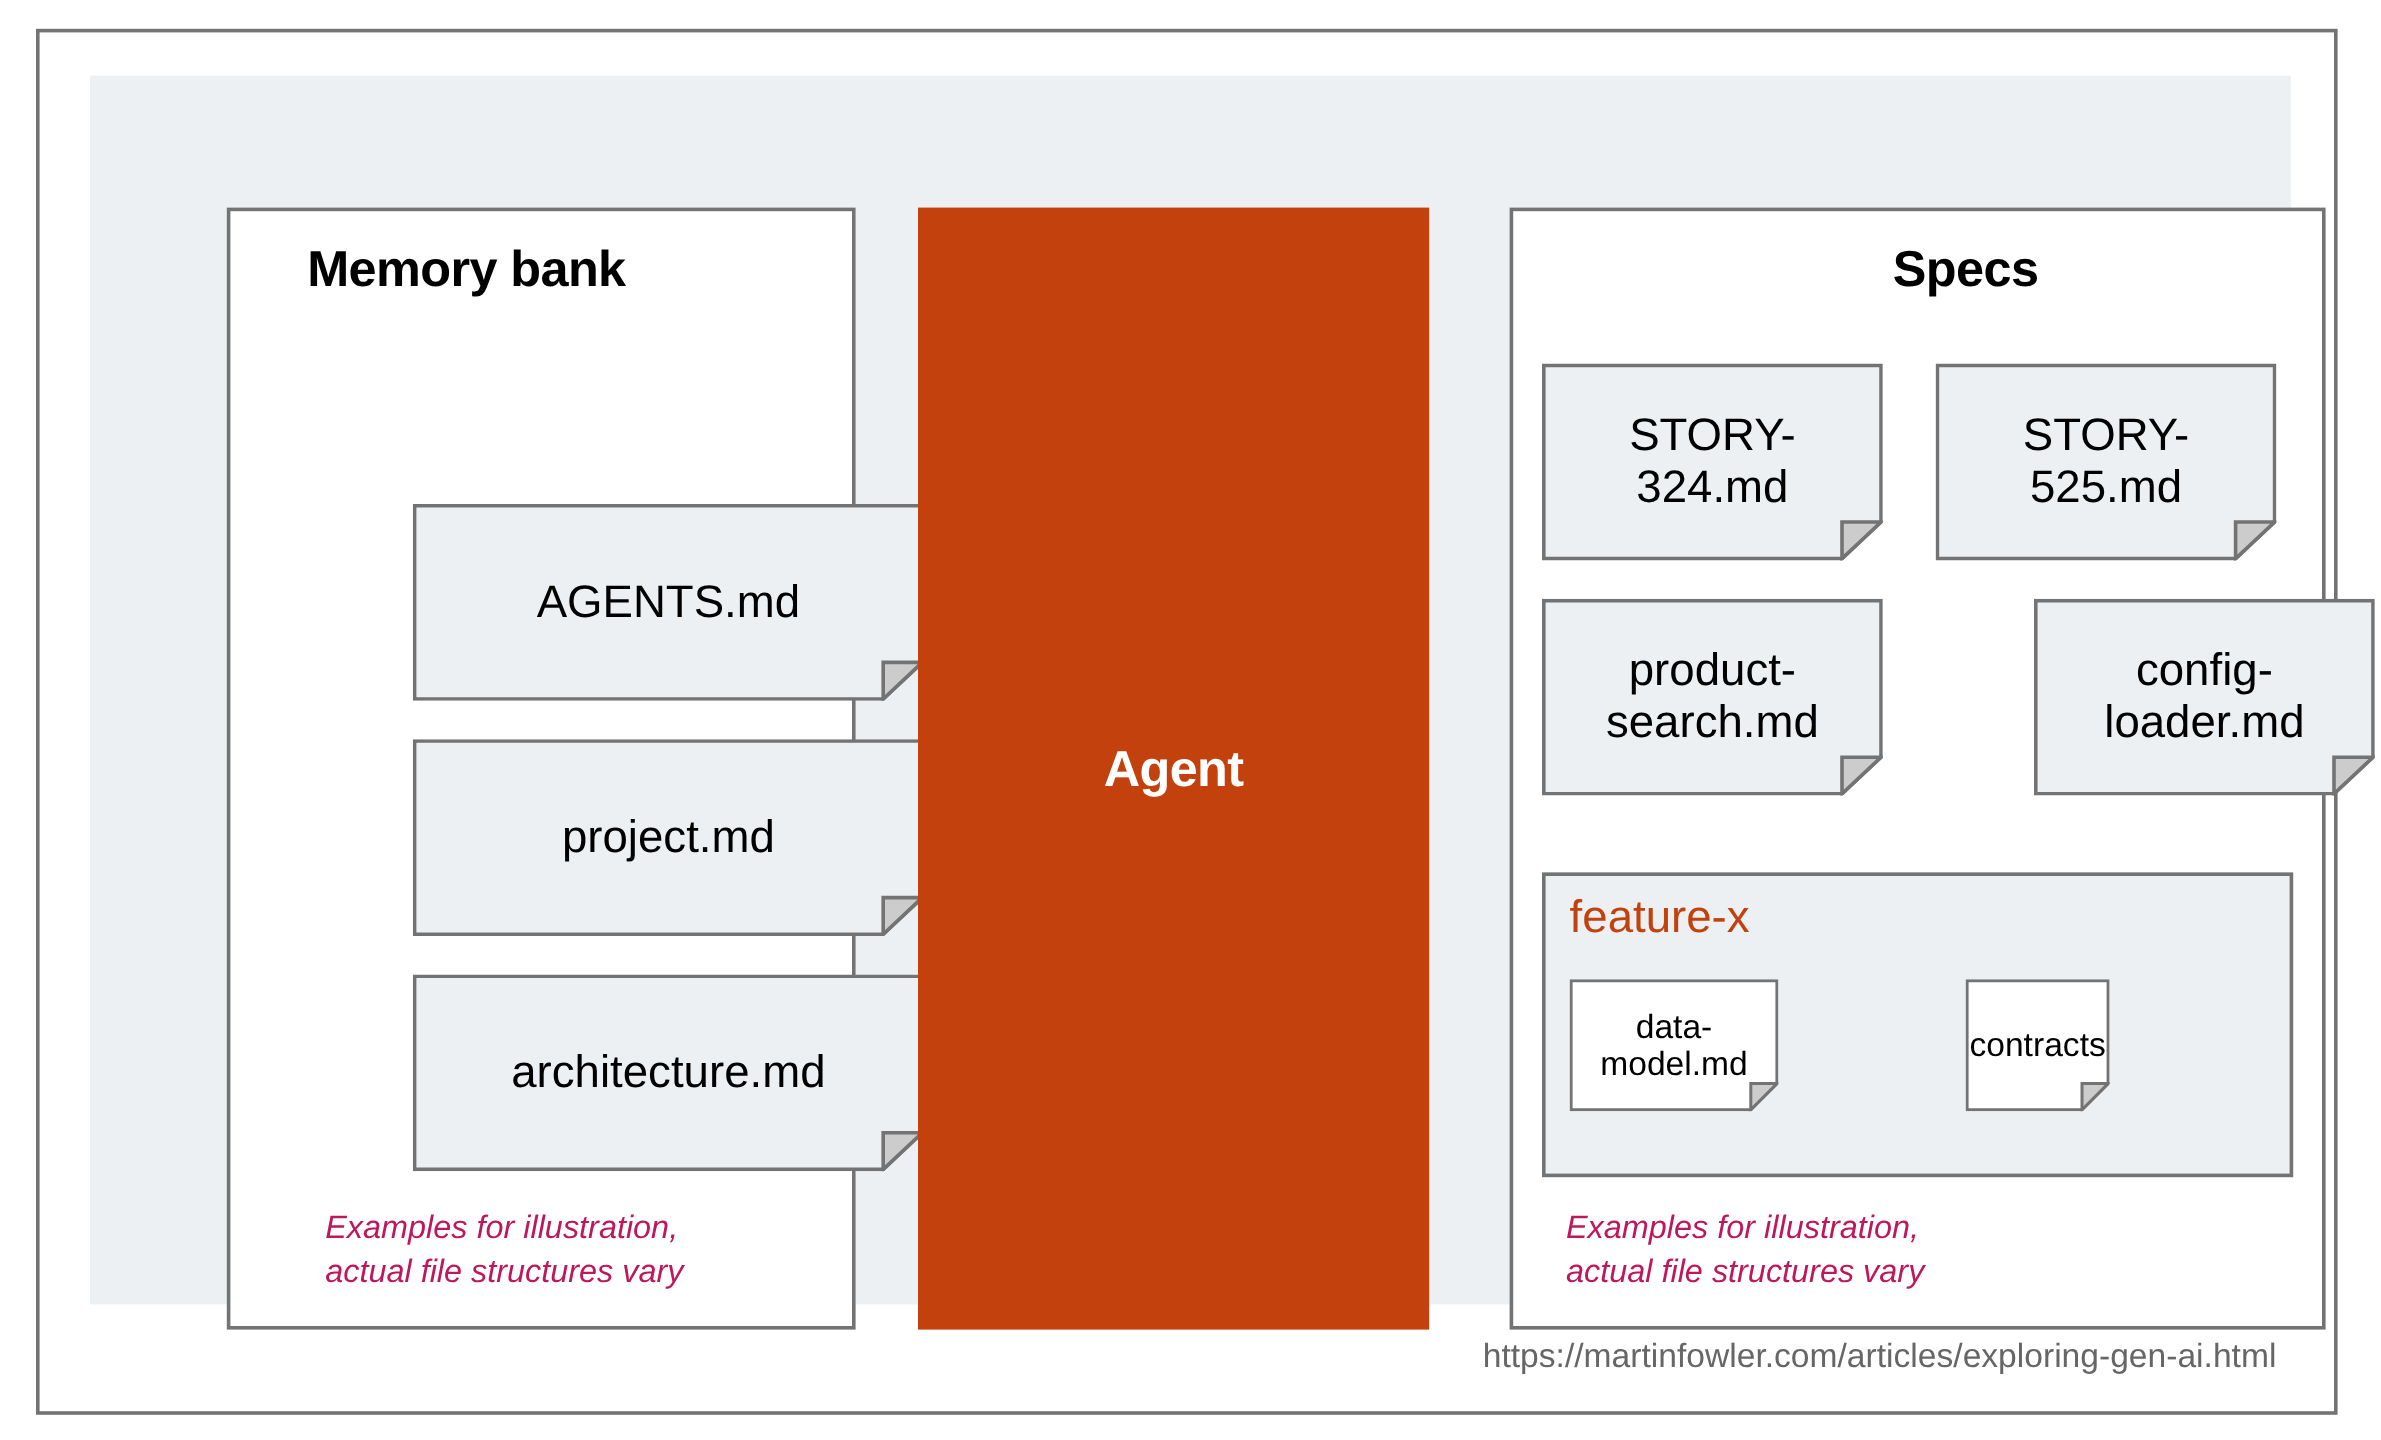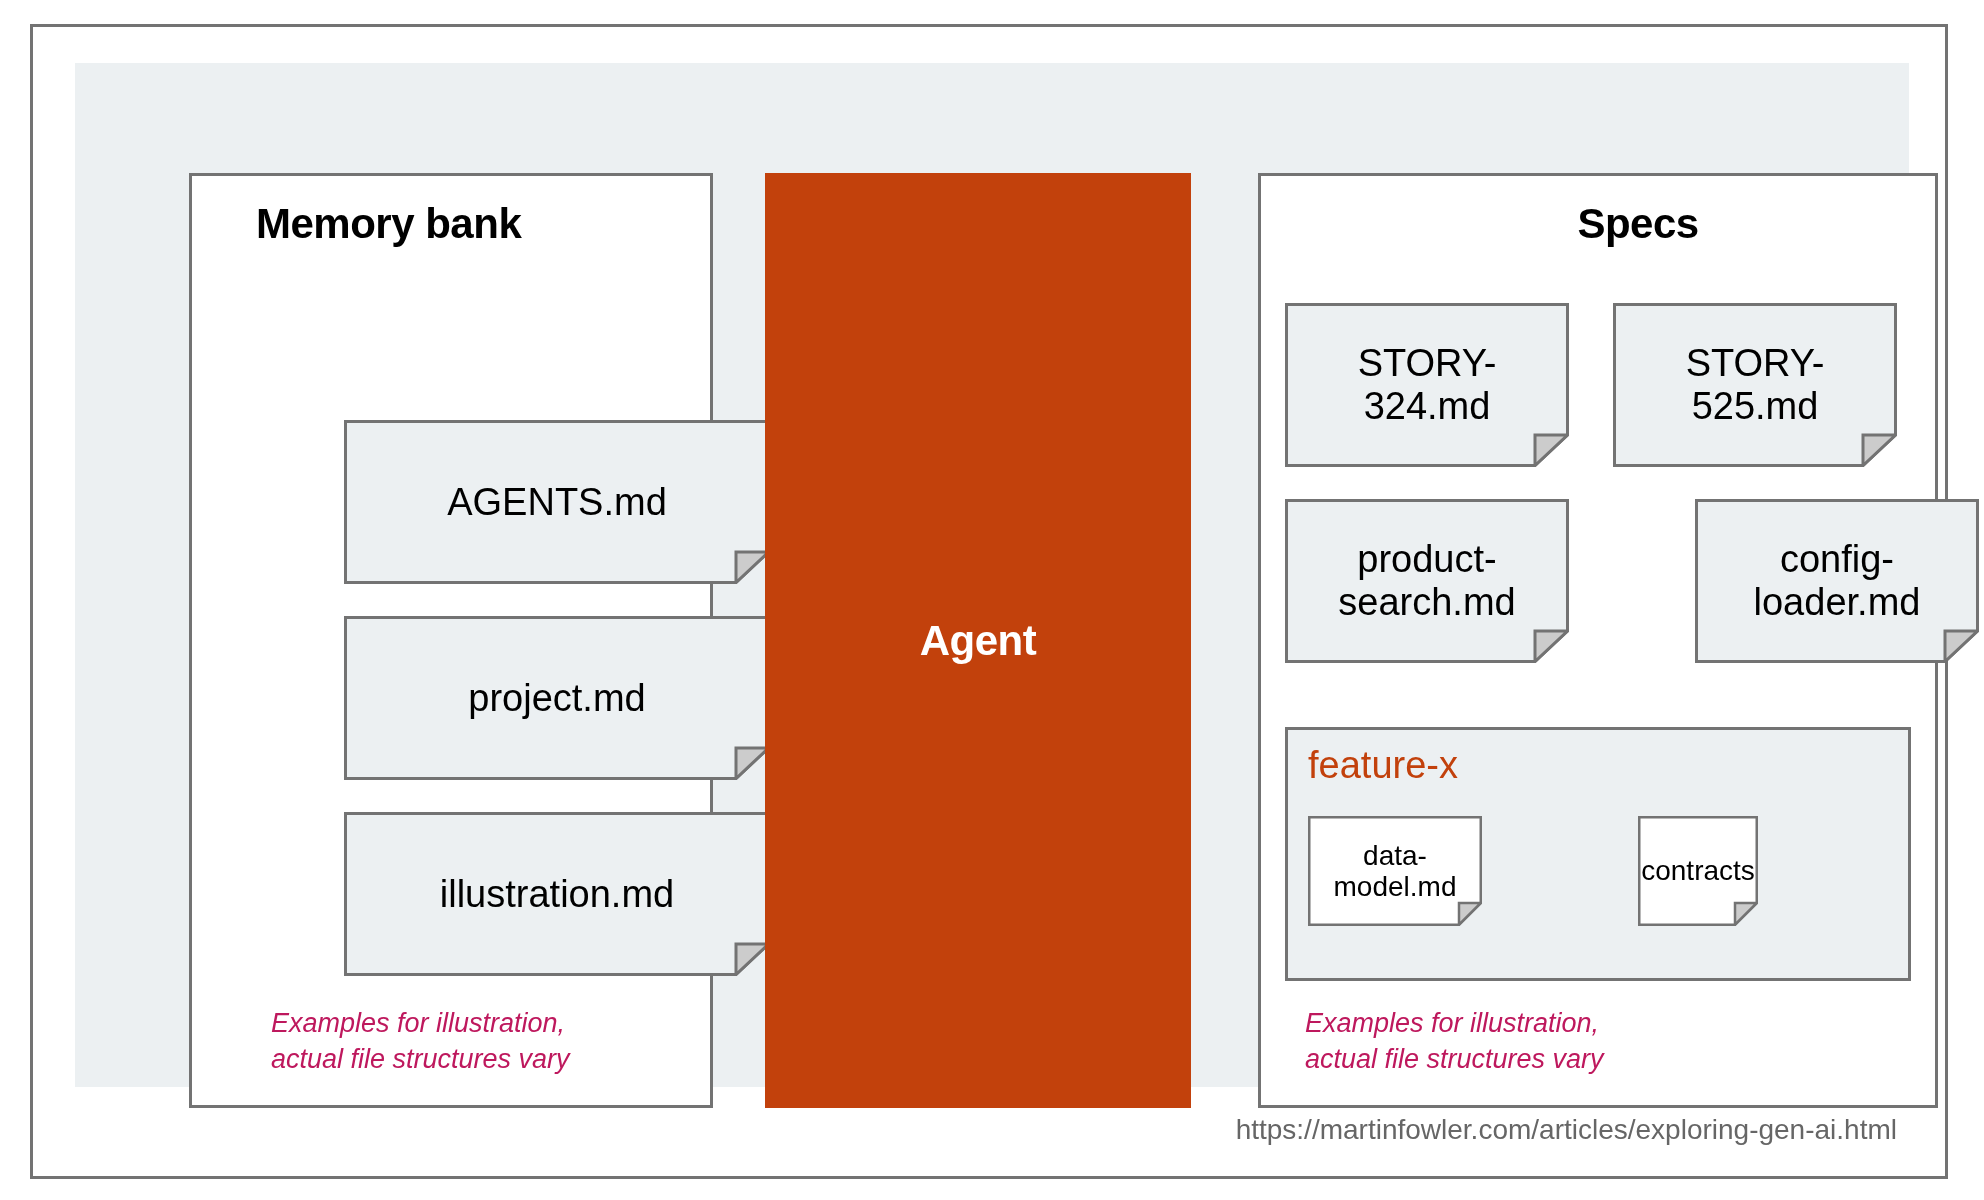--- a/index.html
+++ b/index.html
@@ -161,21 +161,21 @@
           <path d="M424.5 132 L392 162.5 V132 Z" fill="#cccccc" stroke="#737373" stroke-width="3"></path>
         </svg>
         <span class="doc-label">project.md</span>
       </div>
 
       <div class="doc mb-doc" id="doc-architecture-md">
         <svg viewBox="0 0 426 164" preserveAspectRatio="none">
           <path d="M1.5 1.5 H424.5 V132 L392 162.5 H1.5 Z" fill="#ecf0f2" stroke="#737373" stroke-width="3"></path>
           <path d="M424.5 132 L392 162.5 V132 Z" fill="#cccccc" stroke="#737373" stroke-width="3"></path>
         </svg>
-        <span class="doc-label">illustration.md</span>
+        <span class="doc-label">architecture.md</span>
       </div>
     </div>
 
     <div class="caption" id="memory-bank-caption">Examples for illustration,
 actual file structures vary</div>
 
     <div id="agent-box">
       <span class="agent-label">Agent</span>
     </div>
 

